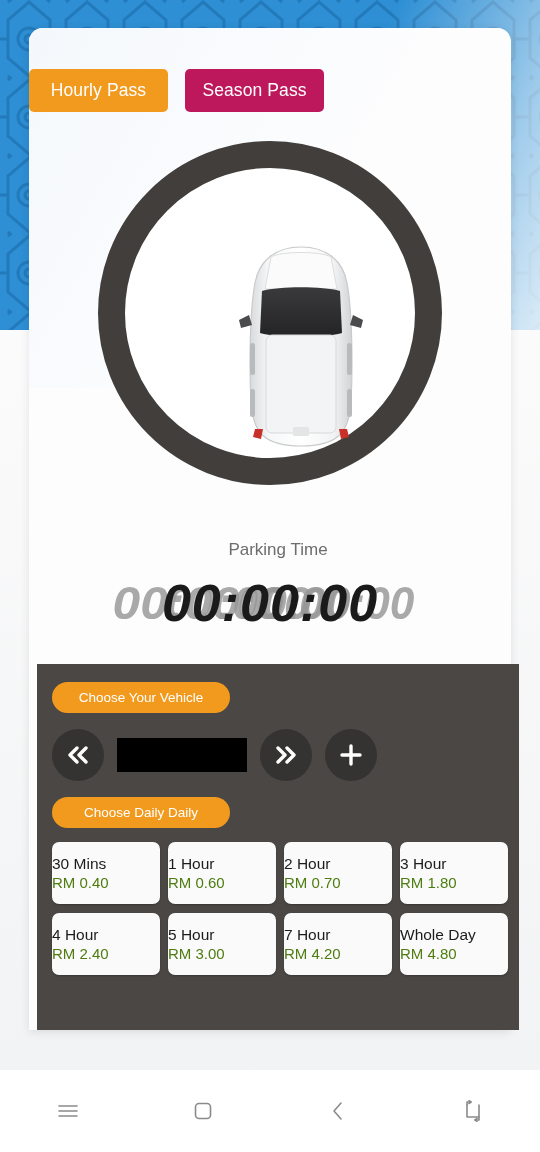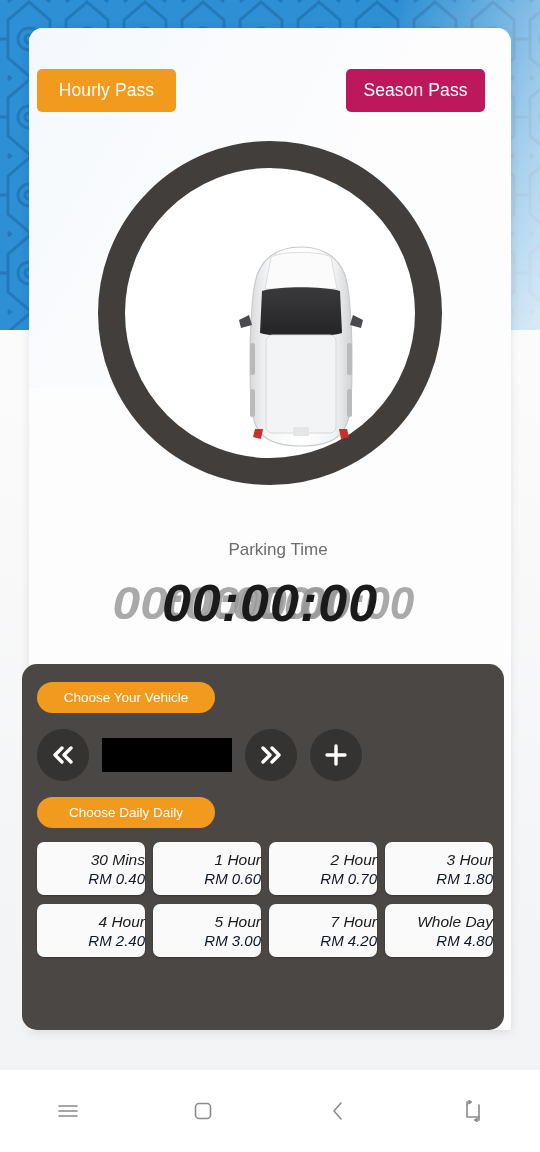--- a/index.html
+++ b/index.html
@@ -62,24 +62,24 @@
     overflow: hidden;
   }
   #card-sheen {
     position: absolute; left: 0; top: 0; width: 482px; height: 360px;
     background: linear-gradient(120deg,#f4f8fc 0%, #fdfdfe 60%);
   }
 
   
   .tab-row {
     position: absolute;
-    left: 8px; top: 41px;
+    left: 0; top: 41px;
     width: 448px;
     display: flex;
-    justify-content: space-between;
+    justify-content: flex-start;
     gap: 17px;
   }
   .tab-btn {
     border: none;
     border-radius: 5px;
     font-size: 17.5px;
     font-family: "Liberation Sans", sans-serif;
     color: #ffffff;
     padding: 11px 0;
     width: 139px;
@@ -143,24 +143,23 @@
     line-height: 70px;
     color: rgba(150,150,150,.82);
   }
   .pt-ghost.g1 { left: -58px; transform: scaleX(1.08); }
   .pt-ghost.g2 { left: -12px; }
   .pt-ghost.g3 { left: 56px;  transform: scaleX(.96); }
 
   
   #panel {
     position: absolute;
-    left: 22px; top: 664px;
+    left: 37px; top: 664px;
     width: 482px; height: 366px;
     background: #4a4745;
-    border-radius: 15px;
   }
 
   .pill-btn {
     margin-left: 15px;
     background: #f29a1e;
     border: none;
     border-radius: 16px;
     color: #ffffff;
     font-size: 13.5px;
     font-family: "Liberation Sans", sans-serif;
@@ -203,37 +202,36 @@
   #pass-grid {
     margin: 14px 0 0 15px;
     display: grid;
     grid-template-columns: repeat(4, 108px);
     gap: 9px 8px;
     width: 456px;
   }
   .pass-card {
     background: #fafafa;
     border-radius: 7px;
-    height: 53px;
+    height: 62px;
     display: flex;
     flex-direction: column;
-    align-items: flex-end;
+    align-items: flex-start;
     justify-content: center;
     cursor: pointer;
     box-shadow: 0 1px 2px rgba(0,0,0,.25);
-    font-style: italic;
   }
   .pass-dur {
     font-size: 15.5px;
     color: #1c1c1c;
     line-height: 19px;
   }
   .pass-price {
     font-size: 15px;
-    color: #0f172a;
+    color: #4d7c0f;
     line-height: 19px;
   }
 
   
   #navbar {
     position: absolute;
     left: 0; bottom: 0;
     width: 540px; height: 82px;
     background: #ffffff;
     display: flex;

